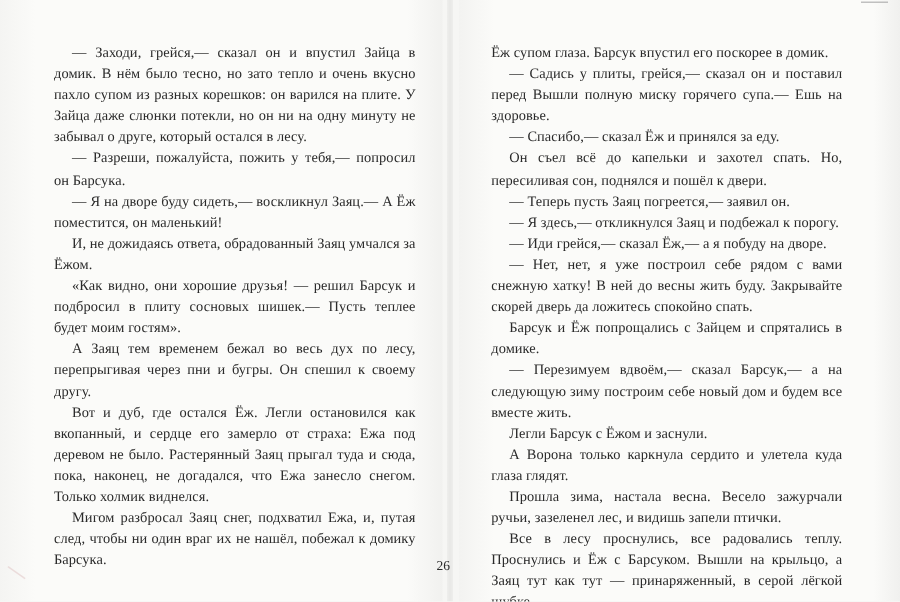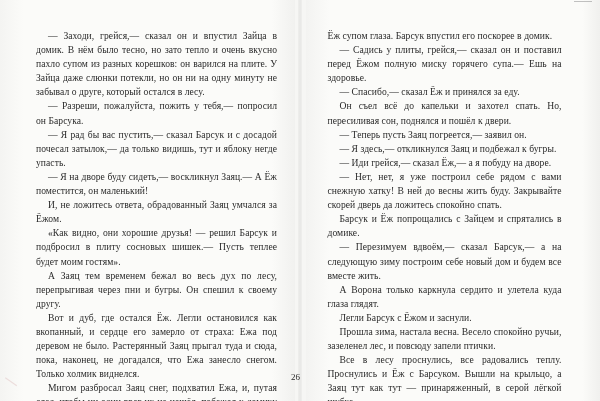--- a/index.html
+++ b/index.html
@@ -43,47 +43,46 @@
     }
   </style>
 </head>
 <body>
 
 <div class="spread">
   <div class="page left">
     <div class="text">
       <p class="p">— Заходи, грейся,— сказал он и впустил Зайца в домик. В нём было тесно, но зато тепло и очень вкусно пахло супом из разных корешков: он варился на плите. У Зайца даже слюнки потекли, но он ни на одну минуту не забывал о друге, который остался в лесу.</p>
       <p class="p">— Разреши, пожалуйста, пожить у тебя,— попросил он Барсука.</p>
-      <p class="p">— Я рад бы вас пустить,— сказал Барсук и с досадой почесал затылок,— да только видишь, тут и яблоку негде упасть.</p>
       <p class="p">— Я на дворе буду сидеть,— воскликнул Заяц.— А Ёж поместится, он маленький!</p>
-      <p class="p">И, не ложитесь ответа, обрадованный Заяц умчался за Ёжом.</p>
+      <p class="p">И, не дожидаясь ответа, обрадованный Заяц умчался за Ёжом.</p>
       <p class="p">«Как видно, они хорошие друзья! — решил Барсук и подбросил в плиту сосновых шишек.— Пусть теплее будет моим гостям».</p>
       <p class="p">А Заяц тем временем бежал во весь дух по лесу, перепрыгивая через пни и бугры. Он спешил к своему другу.</p>
       <p class="p">Вот и дуб, где остался Ёж. Легли остановился как вкопанный, и сердце его замерло от страха: Ежа под деревом не было. Растерянный Заяц прыгал туда и сюда, пока, наконец, не догадался, что Ежа занесло снегом. Только холмик виднелся.</p>
       <p class="p">Мигом разбросал Заяц снег, подхватил Ежа, и, путая след, чтобы ни один враг их не нашёл, побежал к домику Барсука.</p>
 
     </div>
     <div class="pageno">26</div>
     <div class="smudge"></div>
   </div>
 
   <div class="page right">
     <div class="topline"></div>
     <div class="text">
       <p class="p noindent">Ёж супом глаза. Барсук впустил его поскорее в домик.</p>
-      <p class="p">— Садись у плиты, грейся,— сказал он и поставил перед Ёжом полную миску горячего супа.— Ешь на здоровье.</p>
+      <p class="p">— Садись у плиты, грейся,— сказал он и поставил перед Вышли полную миску горячего супа.— Ешь на здоровье.</p>
       <p class="p">— Спасибо,— сказал Ёж и принялся за еду.</p>
       <p class="p">Он съел всё до капельки и захотел спать. Но, пересиливая сон, поднялся и пошёл к двери.</p>
       <p class="p">— Теперь пусть Заяц погреется,— заявил он.</p>
-      <p class="p">— Я здесь,— откликнулся Заяц и подбежал к бугры.</p>
+      <p class="p">— Я здесь,— откликнулся Заяц и подбежал к порогу.</p>
       <p class="p">— Иди грейся,— сказал Ёж,— а я побуду на дворе.</p>
       <p class="p">— Нет, нет, я уже построил себе рядом с вами снежную хатку! В ней до весны жить буду. Закрывайте скорей дверь да ложитесь спокойно спать.</p>
       <p class="p">Барсук и Ёж попрощались с Зайцем и спрятались в домике.</p>
       <p class="p">— Перезимуем вдвоём,— сказал Барсук,— а на следующую зиму построим себе новый дом и будем все вместе жить.</p>
+      <p class="p">Легли Барсук с Ёжом и заснули.</p>
       <p class="p">А Ворона только каркнула сердито и улетела куда глаза глядят.</p>
-      <p class="p">Легли Барсук с Ёжом и заснули.</p>
-      <p class="p">Прошла зима, настала весна. Весело спокойно ручьи, зазеленел лес, и повсюду запели птички.</p>
+      <p class="p">Прошла зима, настала весна. Весело зажурчали ручьи, зазеленел лес, и видишь запели птички.</p>
       <p class="p">Все в лесу проснулись, все радовались теплу. Проснулись и Ёж с Барсуком. Вышли на крыльцо, а Заяц тут как тут — принаряженный, в серой лёгкой шубке.</p>
 
     </div>
   </div>
 </div>
 <div class="gutter"></div>
 
 </body></html>

